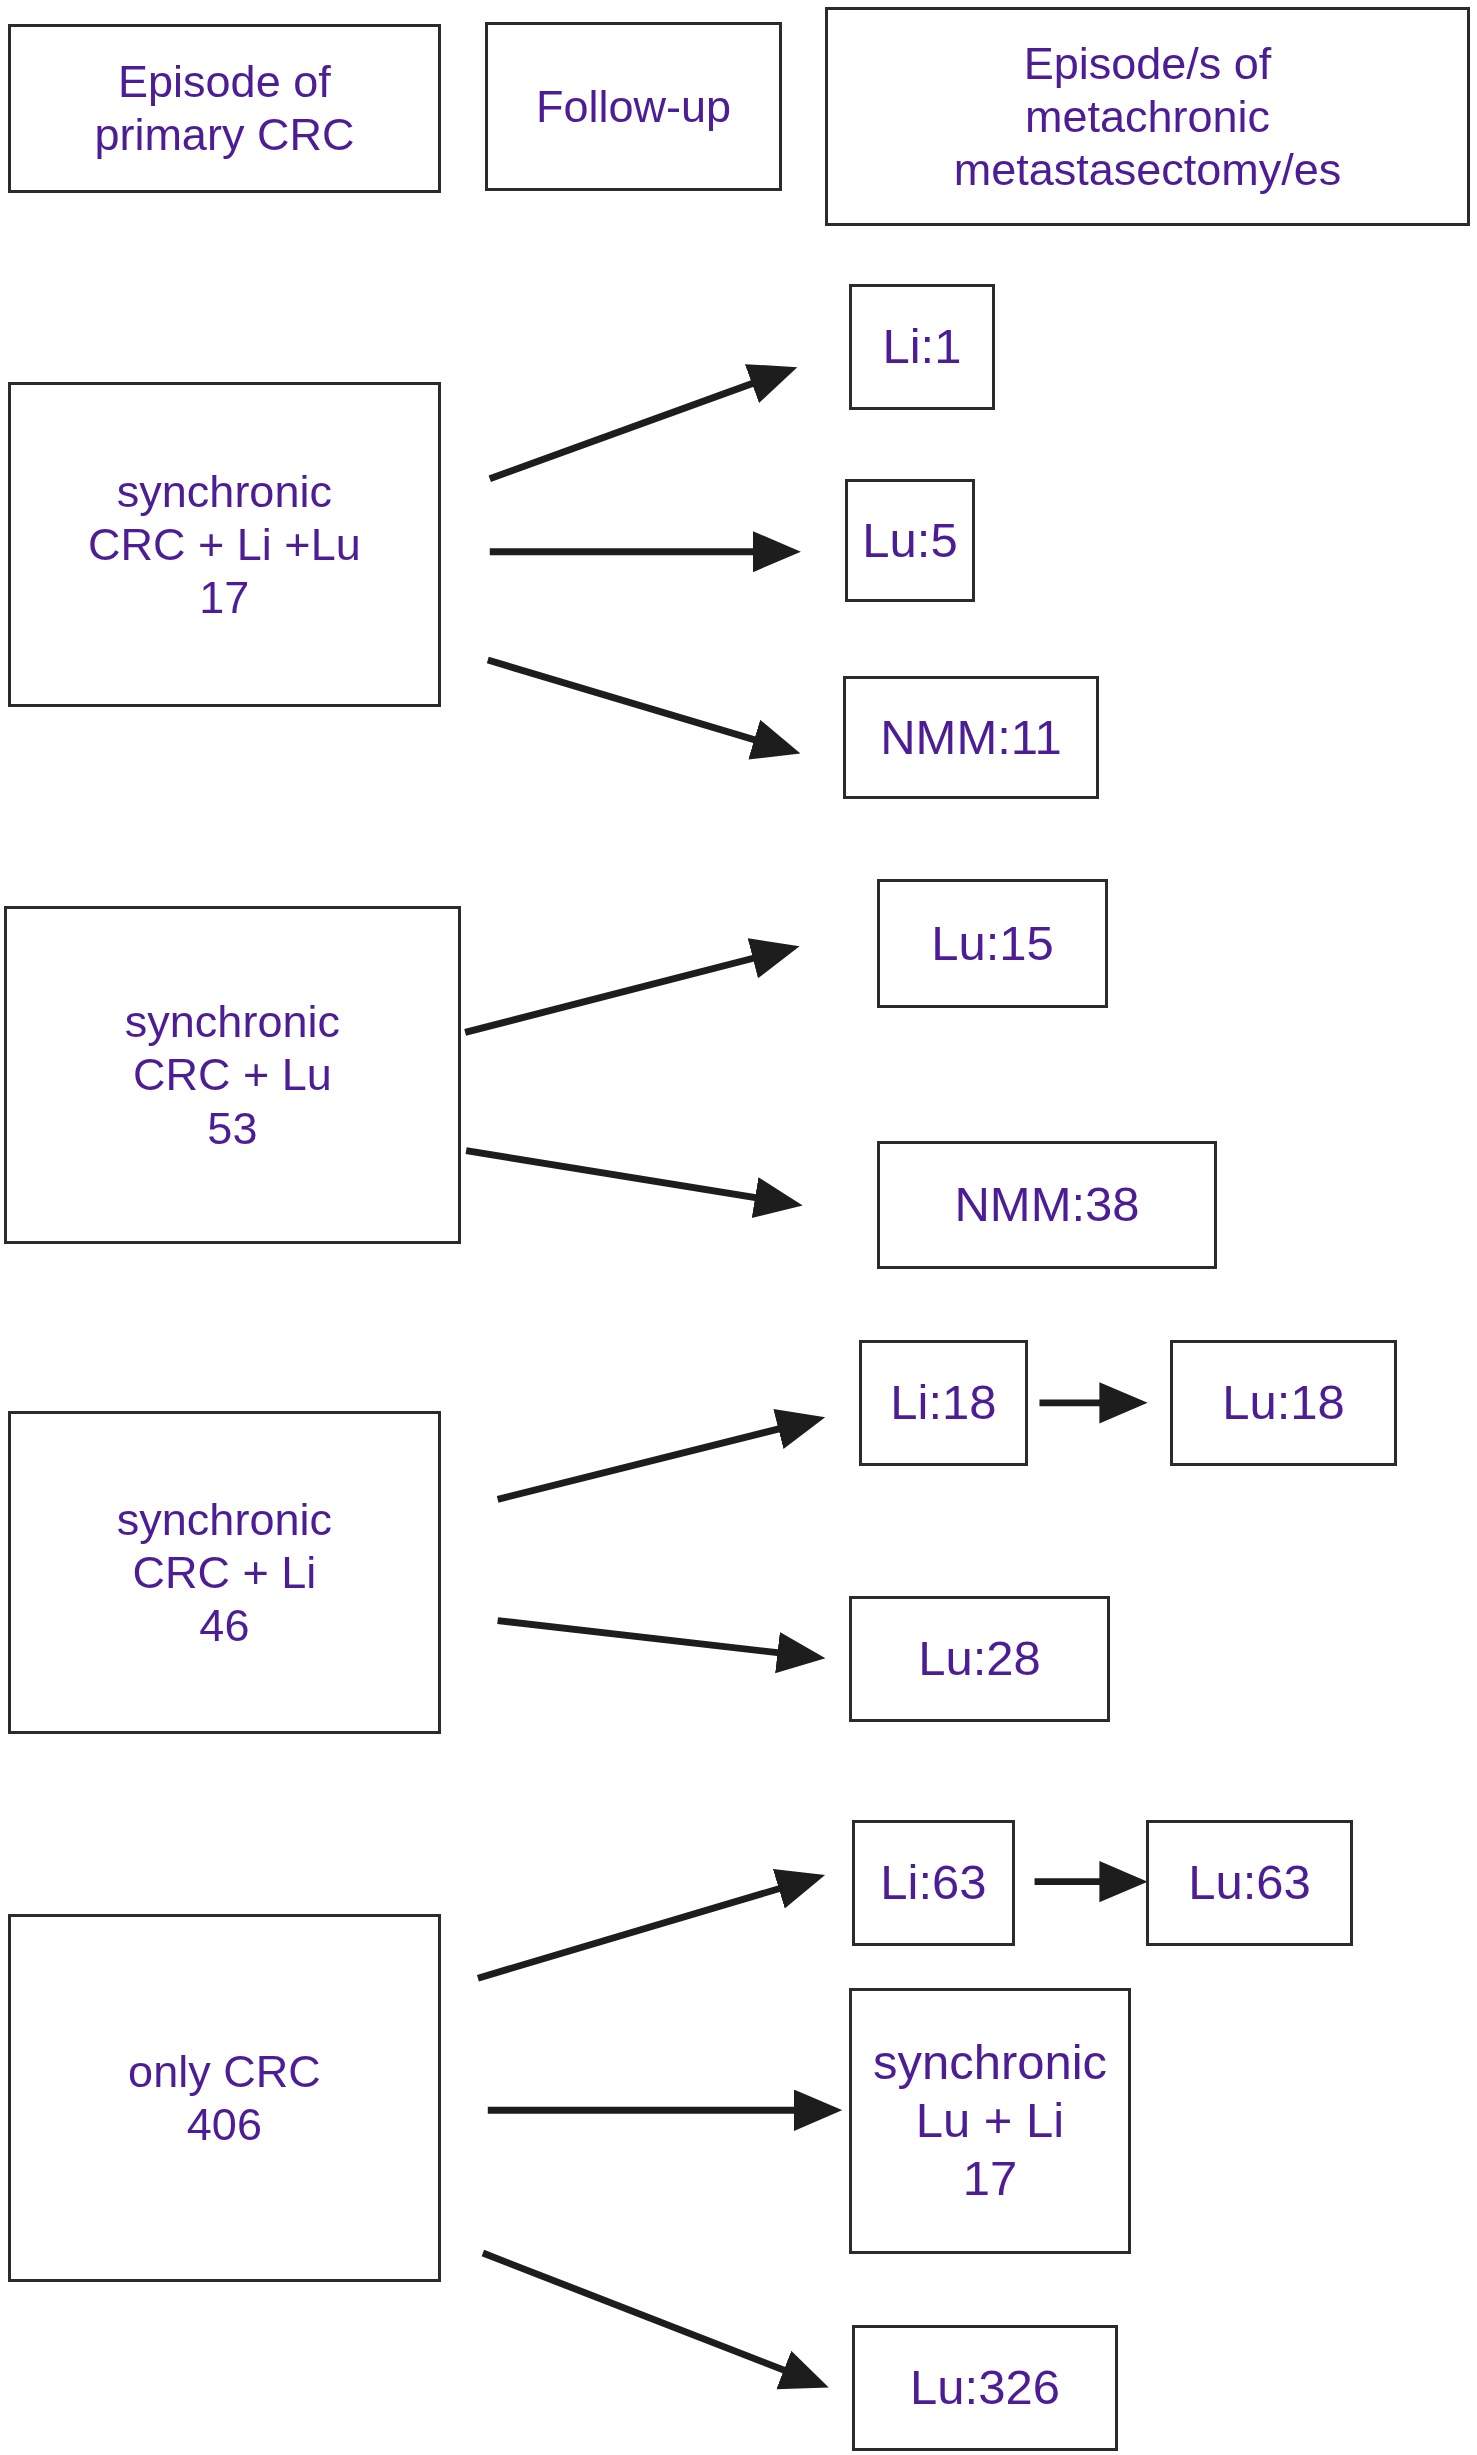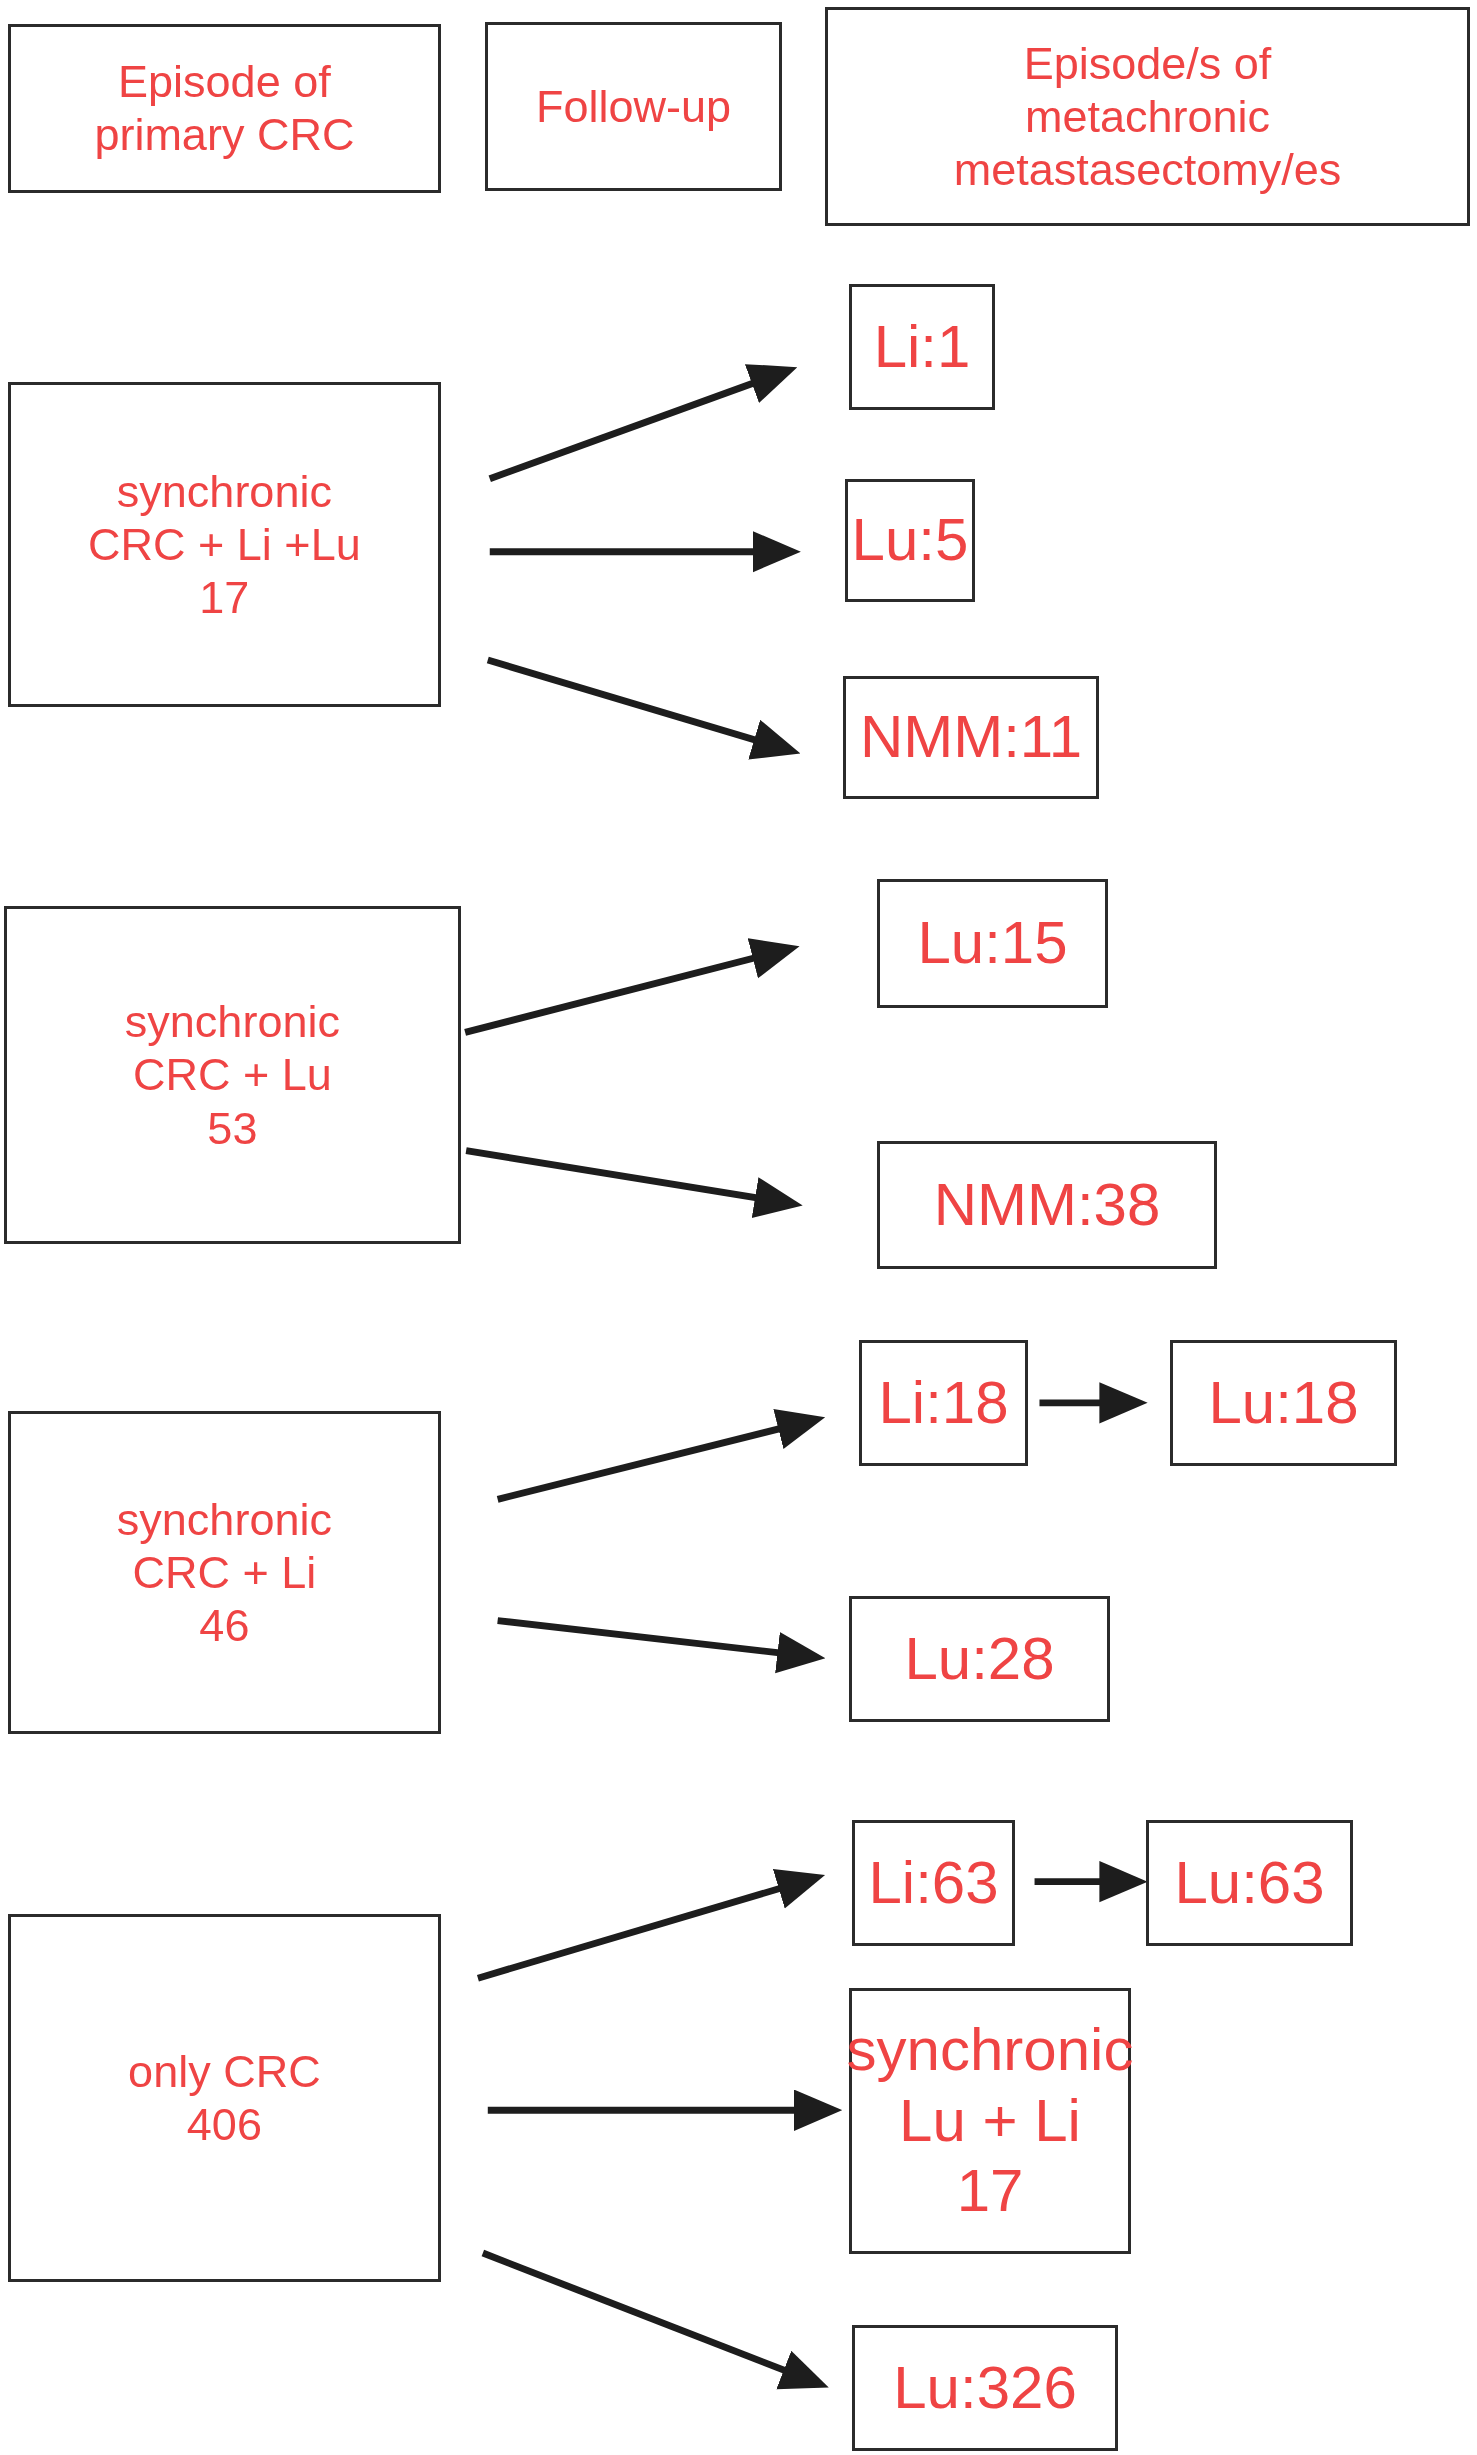--- a/index.html
+++ b/index.html
@@ -20,25 +20,25 @@
     position: absolute;
     box-sizing: border-box;
     border: 3px solid #2b2b2b;
     background: #ffffff;
     display: flex;
     align-items: center;
     justify-content: center;
     text-align: center;
     line-height: 1.18;
     white-space: pre-line;
-    color: #ef4444;
+    color: #4c1d95;
   }
   .hdr { font-size: 45px; }
   .src { font-size: 45px; }
-  .tgt { font-size: 60px; }
+  .tgt { font-size: 49px; }
   svg.edges {
     position: absolute;
     left: 0;
     top: 0;
     width: 1478px;
     height: 2456px;
     pointer-events: none;
   }
 </style>
 </head>

